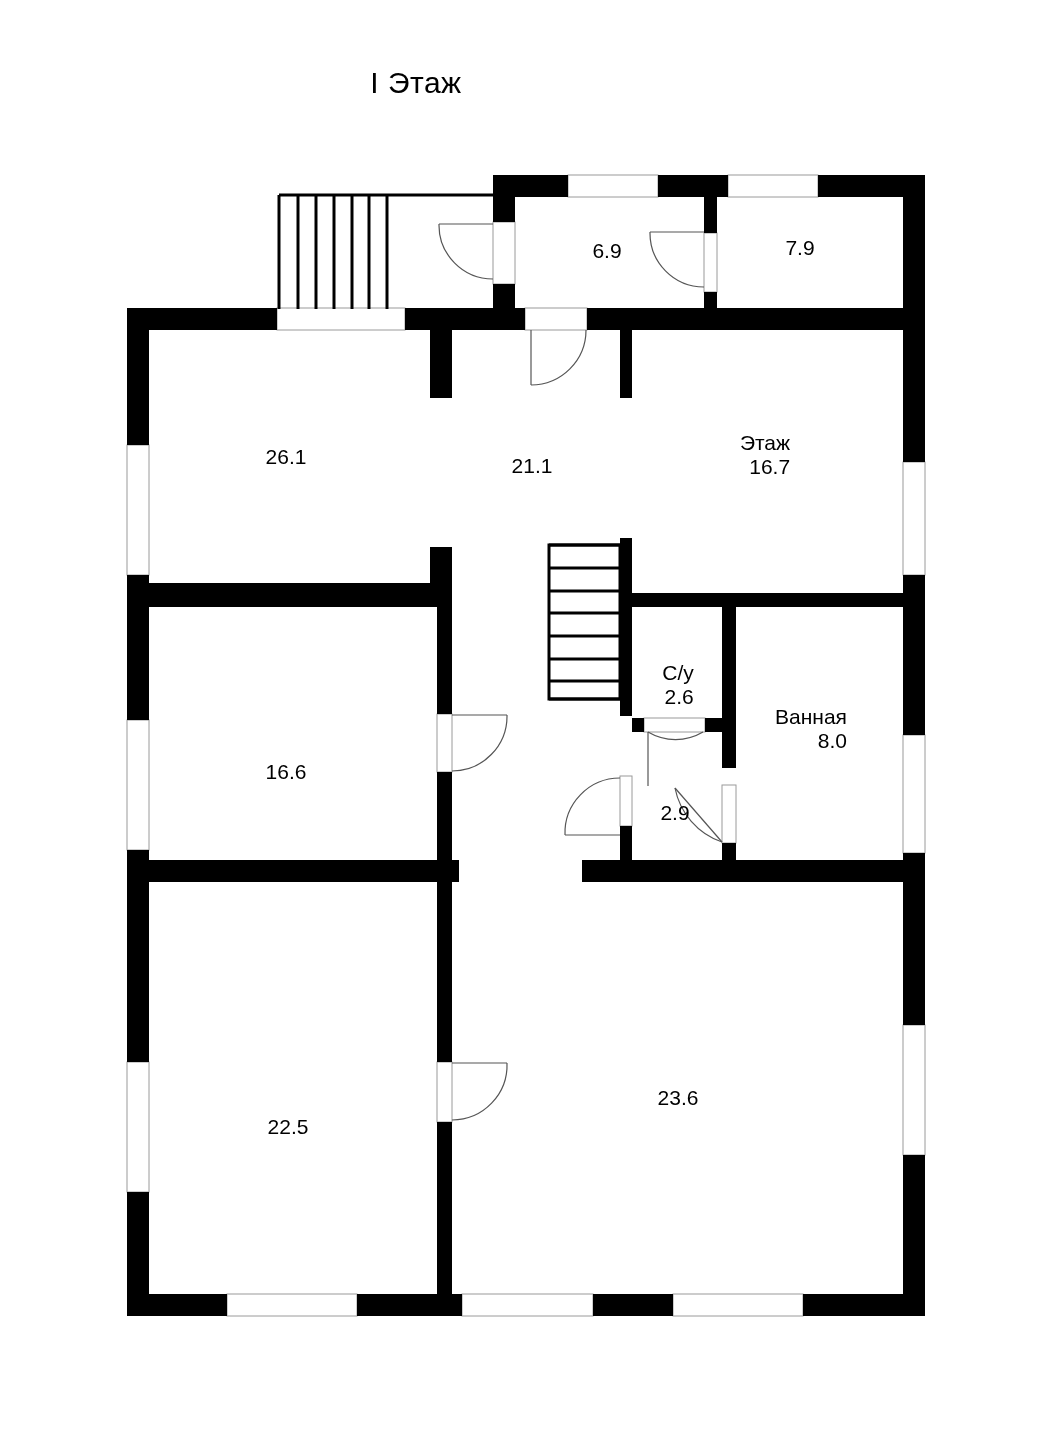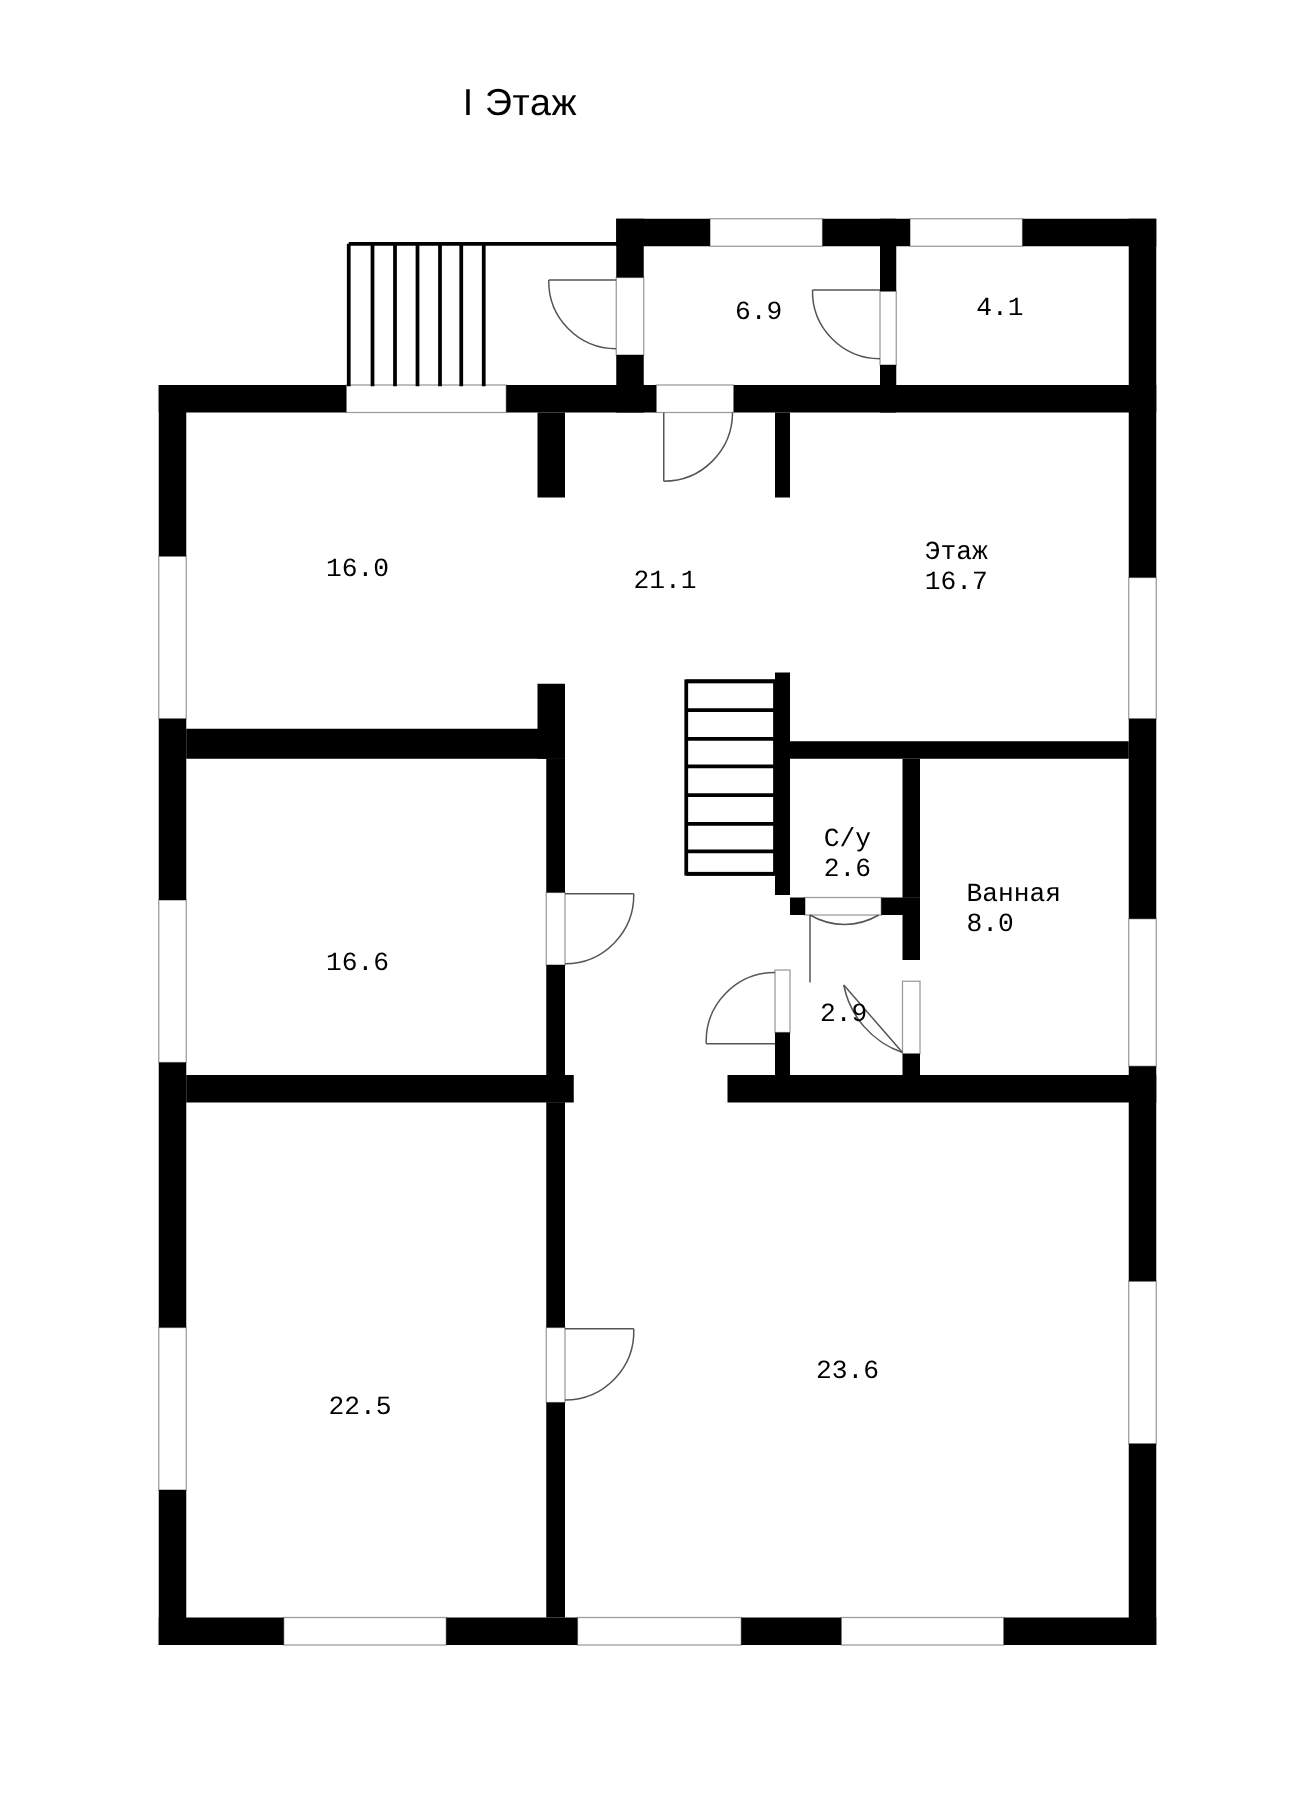--- a/index.html
+++ b/index.html
@@ -1,22 +1,22 @@
 <!DOCTYPE html>
 <html><head>
 <meta charset="utf-8">
 <style>
   html, body { margin: 0; padding: 0; background: #ffffff; }
   body { width: 1051px; height: 1443px; position: relative; overflow: hidden;
          font-family: "Liberation Sans", "DejaVu Sans", sans-serif; }
   #plan { position: absolute; left: 0; top: 0; width: 1051px; height: 1443px; }
   .title { position: absolute; left: 0; top: 66px; width: 832px; text-align: center;
            font-size: 30px; color: #000; letter-spacing: 0.5px; }
-  .room-label { position: absolute; transform: translate(-50%, -50%); text-align: left;
-                font-size: 21px; line-height: 24px; color: #000; white-space: nowrap; font-family: Liberation Mono, monospace; }
+  .room-label { position: absolute; transform: translate(-50%, -50%); text-align: right;
+                font-size: 21px; line-height: 24px; color: #000; white-space: nowrap; }
 </style>
 </head>
 <body>
 
 <svg id="plan" viewBox="0 0 1051 1443" xmlns="http://www.w3.org/2000/svg">
   <g id="g-windows">
       <rect x="277" y="308" width="128" height="22" fill="#ffffff" stroke="#9a9a9a" stroke-width="1"></rect>
       <rect x="568" y="175" width="90" height="22" fill="#ffffff" stroke="#9a9a9a" stroke-width="1"></rect>
       <rect x="728" y="175" width="90" height="22" fill="#ffffff" stroke="#9a9a9a" stroke-width="1"></rect>
       <rect x="525" y="308" width="62" height="22" fill="#ffffff" stroke="#9a9a9a" stroke-width="1"></rect>
@@ -138,24 +138,24 @@
     </g>
 </svg>
 
 <div class="title">I Этаж</div>
 
 <div id="labels">
   <div class="room-label" style="left: 607px; top: 251px;">
       <div>6.9</div>
     </div>
   <div class="room-label" style="left: 800px; top: 248px;">
-      <div>4.1</div>
+      <div>7.9</div>
     </div>
   <div class="room-label" style="left: 286px; top: 457px;">
-      <div>16.0</div>
+      <div>26.1</div>
     </div>
   <div class="room-label" style="left: 532px; top: 466px;">
       <div>21.1</div>
     </div>
   <div class="room-label" style="left: 765px; top: 455px;">
       <div>Этаж</div>
       <div>16.7</div>
     </div>
   <div class="room-label" style="left: 678px; top: 661px; margin-top: 24px;">
       <div>С/у</div>

